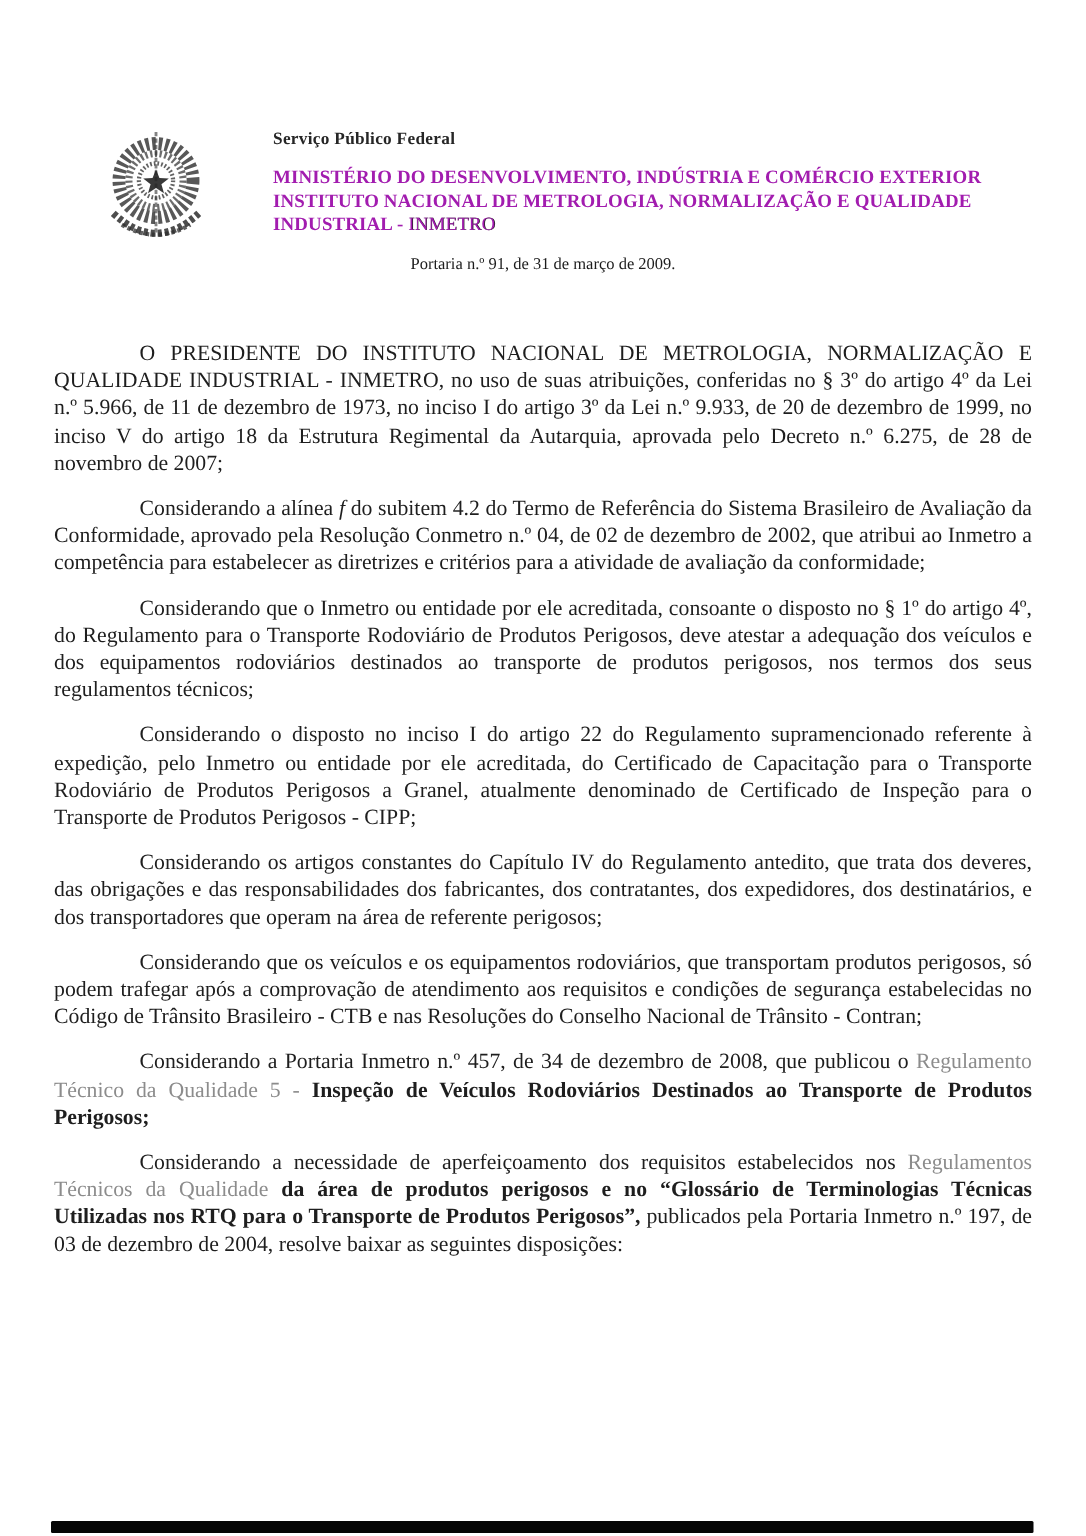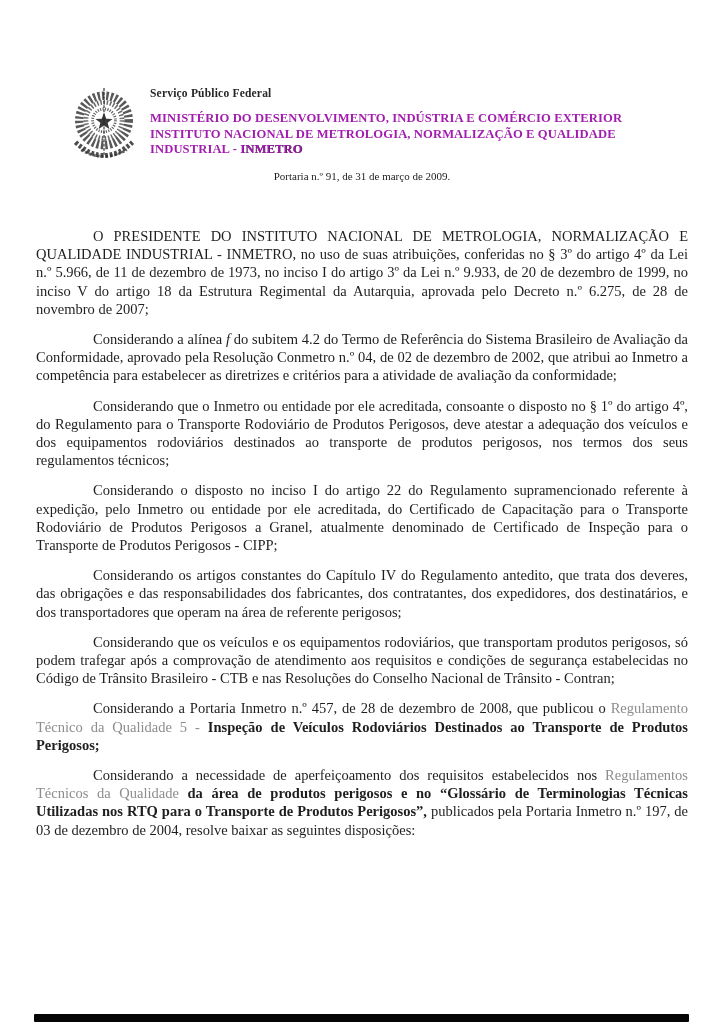--- a/index.html
+++ b/index.html
@@ -8,36 +8,36 @@
     width: 724px;
     height: 1024px;
     background: #ffffff;
     overflow: hidden;
     font-family: "Liberation Serif", "DejaVu Serif", serif;
     color: #1f1f1f;
   }
   
   .letterhead { position: absolute; top: 86px; left: 66px; right: 36px; }
   .coat { position: absolute; left: 0; top: 0; width: 76px; height: 82px; }
-  .letterhead-text { margin-left: 84px; padding-top: 1px; }
+  .letterhead-text { margin-left: 116px; padding-top: 1px; }
   .service-line {
     font-size: 11.5px;
     font-weight: 600;
     letter-spacing: 0.2px;
     margin-bottom: 12px;
     color: #262626;
   }
   .ministry-line {
     font-size: 12.6px;
     font-weight: 700;
     letter-spacing: 0.1px;
     line-height: 15.5px;
     color: #a21caf;
   }
-  .inmetro-bold { font-weight: 700; text-shadow: 0.4px 0 0 #1d1d1d; }
+  .inmetro-bold { font-weight: 400; text-shadow: 0.4px 0 0 #1d1d1d; }
   
   .doc-title {
     position: absolute;
     top: 170px;
     left: 0;
     width: 100%;
     text-align: center;
     font-size: 11px;
     color: #1c1c1c;
   }
@@ -97,19 +97,19 @@
 
   <div class="doc-title">Portaria n.º 91, de 31 de março de 2009.</div>
 
   <div class="doc-body">
       <p><span class="seg-normal">O PRESIDENTE DO INSTITUTO NACIONAL DE METROLOGIA, NORMALIZAÇÃO E QUALIDADE INDUSTRIAL - INMETRO, no uso de suas atribuições, conferidas no § 3º do artigo 4º da Lei n.º 5.966, de 11 de dezembro de 1973, no inciso I do artigo 3º da Lei n.º 9.933, de 20 de dezembro de 1999, no inciso V do artigo 18 da Estrutura Regimental da Autarquia, aprovada pelo Decreto n.º 6.275, de 28 de novembro de 2007;</span></p>
       <p><span class="seg-normal">Considerando a alínea </span><span class="seg-italic">f</span><span class="seg-normal"> do subitem 4.2 do Termo de Referência do Sistema Brasileiro de Avaliação da Conformidade, aprovado pela Resolução Conmetro n.º 04, de 02 de dezembro de 2002, que atribui ao Inmetro a competência para estabelecer as diretrizes e critérios para a atividade de avaliação da conformidade;</span></p>
       <p><span class="seg-normal">Considerando que o Inmetro ou entidade por ele acreditada, consoante o disposto no § 1º do artigo 4º, do Regulamento para o Transporte Rodoviário de Produtos Perigosos, deve atestar a adequação dos veículos e dos equipamentos rodoviários destinados ao transporte de produtos perigosos, nos termos dos seus regulamentos técnicos;</span></p>
       <p><span class="seg-normal">Considerando o disposto no inciso I do artigo 22 do Regulamento supramencionado referente à expedição, pelo Inmetro ou entidade por ele acreditada, do Certificado de Capacitação para o Transporte Rodoviário de Produtos Perigosos a Granel, atualmente denominado de Certificado de Inspeção para o Transporte de Produtos Perigosos - CIPP;</span></p>
       <p><span class="seg-normal">Considerando os artigos constantes do Capítulo IV do Regulamento antedito, que trata dos deveres, das obrigações e das responsabilidades dos fabricantes, dos contratantes, dos expedidores, dos destinatários, e dos transportadores que operam na área de referente perigosos;</span></p>
       <p><span class="seg-normal">Considerando que os veículos e os equipamentos rodoviários, que transportam produtos perigosos, só podem trafegar após a comprovação de atendimento aos requisitos e condições de segurança estabelecidas no Código de Trânsito Brasileiro - CTB e nas Resoluções do Conselho Nacional de Trânsito - Contran;</span></p>
-      <p><span class="seg-normal">Considerando a Portaria Inmetro n.º 457, de 28 de dezembro de 2008, que publicou o </span><span class="seg-gray">Regulamento Técnico da Qualidade 5 - </span><span class="seg-bold">Inspeção de Veículos Rodoviários Destinados ao Transporte de Produtos Perigosos;</span></p>
+      <p><span class="seg-normal">Considerando a Portaria Inmetro n.º 457, de 34 de dezembro de 2008, que publicou o </span><span class="seg-gray">Regulamento Técnico da Qualidade 5 - </span><span class="seg-bold">Inspeção de Veículos Rodoviários Destinados ao Transporte de Produtos Perigosos;</span></p>
       <p><span class="seg-normal">Considerando a necessidade de aperfeiçoamento dos requisitos estabelecidos nos </span><span class="seg-gray">Regulamentos Técnicos da Qualidade</span><span class="seg-bold"> da área de produtos perigosos e no “Glossário de Terminologias Técnicas Utilizadas nos RTQ para o Transporte de Produtos Perigosos”,</span><span class="seg-normal"> publicados pela Portaria Inmetro n.º 197, de 03 de dezembro de 2004, resolve baixar as seguintes disposições:</span></p>
     </div>
 
   <div class="scan-bar"></div>
 
 </div>
 
 </body></html>

